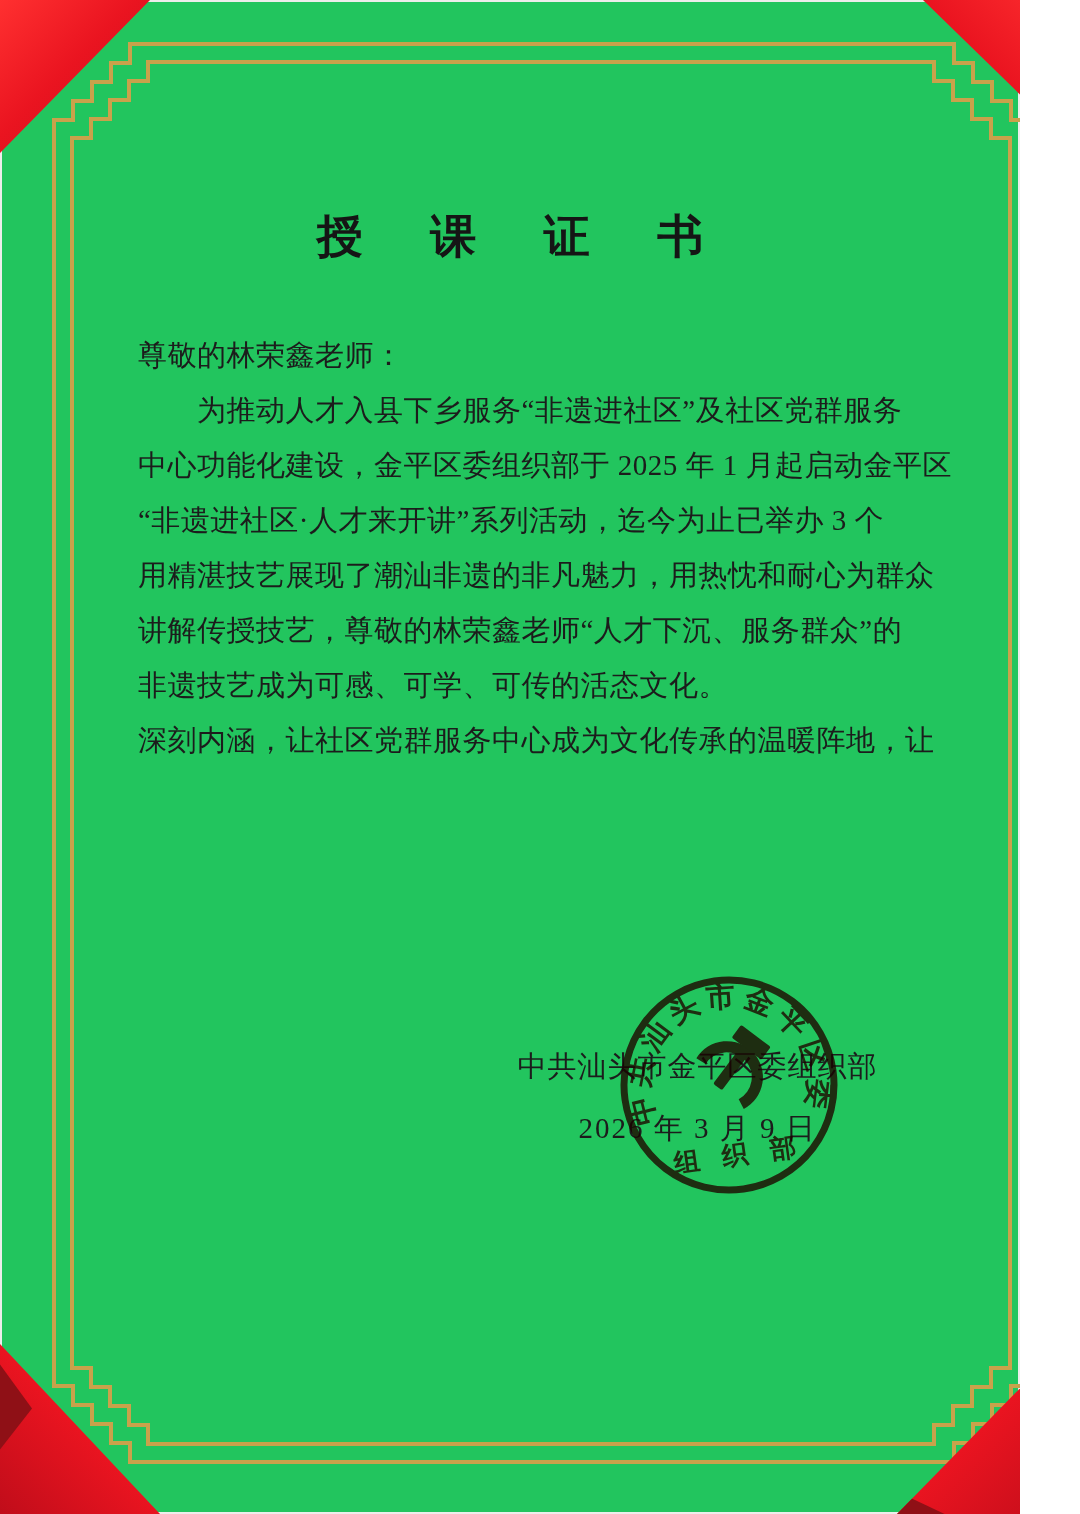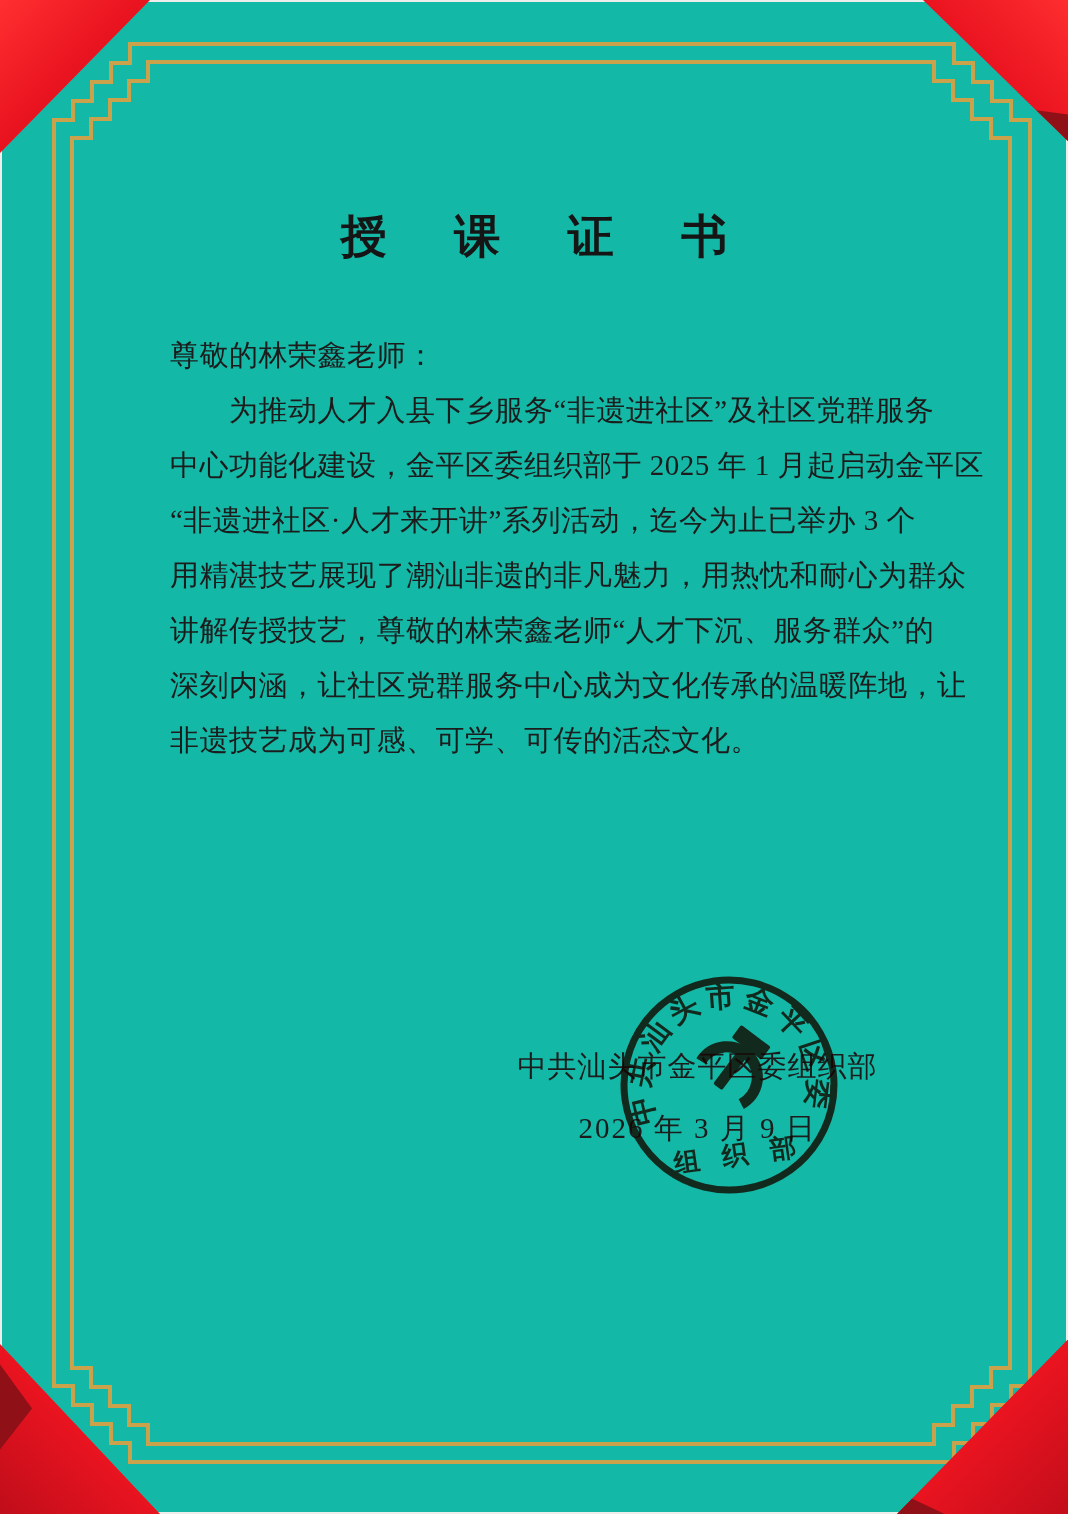--- a/index.html
+++ b/index.html
@@ -1,23 +1,22 @@
 <!DOCTYPE html>
 <html><head>
 <meta charset="utf-8">
 <style>
   html,body{margin:0;padding:0;background:#ffffff;}
   .page{
     position:relative;
     width:1020px;height:1514px;
-    background:#14b8a6;
+    background:#22c55e;
     overflow:hidden;
     font-family:"Liberation Serif","DejaVu Serif",serif;
     box-shadow:inset 0 0 0 2px #ededeb;
-    padding-left:48px;
   }
   
   .frame-svg{position:absolute;inset:0;z-index:1;}
   
   .ribbon{position:absolute;z-index:3;}
   .ribbon-tl{left:0;top:0;width:150px;height:153px;
     background:linear-gradient(135deg,#ff3030 0%,#ea1420 45%,#c00d1a 100%);
     clip-path:polygon(0 0,100% 0,0 100%);}
   .ribbon-tr{left:923px;top:0;width:157px;height:153px;
     background:linear-gradient(225deg,#ff3030 0%,#ea1420 50%,#c00d1a 100%);
@@ -37,21 +36,21 @@
   
   .title{
     position:absolute;top:212px;left:0;right:0;z-index:2;
     text-align:center;font-size:46px;font-weight:bold;color:#151515;
     letter-spacing:28px;padding-left:28px;line-height:1.1;
   }
   .body-text{
     position:absolute;left:138px;right:132px;top:328px;z-index:2;
     color:#1c1c1c;font-size:29px;line-height:55px;
   }
-  .body-line{height:55px;white-space:nowrap;letter-spacing:0.5px;margin-left:32px;}
+  .body-line{height:55px;white-space:nowrap;letter-spacing:0.5px;}
   .sign-block{
     position:absolute;left:500px;top:1046px;width:395px;z-index:2;
     text-align:center;color:#1c1c1c;font-size:29px;
   }
   .sign-line{height:40px;line-height:40px;letter-spacing:1px;white-space:nowrap;}
   .date-line{height:40px;line-height:40px;margin-top:22px;letter-spacing:2px;white-space:nowrap;}
   
   .seal{
     position:absolute;left:612px;top:968px;width:234px;height:234px;z-index:4;
     mix-blend-mode:multiply;opacity:.92;
@@ -91,22 +90,22 @@
 
   <div class="title">授 课 证 书</div>
 
   <div class="body-text">
     <div class="body-line">尊敬的林荣鑫老师：</div>
     <div class="body-line">　　为推动人才入县下乡服务“非遗进社区”及社区党群服务</div>
     <div class="body-line">中心功能化建设，金平区委组织部于 2025 年 1 月起启动金平区</div>
     <div class="body-line">“非遗进社区·人才来开讲”系列活动，迄今为止已举办 3 个</div>
     <div class="body-line">用精湛技艺展现了潮汕非遗的非凡魅力，用热忱和耐心为群众</div>
     <div class="body-line">讲解传授技艺，尊敬的林荣鑫老师“人才下沉、服务群众”的</div>
+    <div class="body-line">非遗技艺成为可感、可学、可传的活态文化。</div>
     <div class="body-line">深刻内涵，让社区党群服务中心成为文化传承的温暖阵地，让</div>
-    <div class="body-line">非遗技艺成为可感、可学、可传的活态文化。</div>
   </div>
 
   <div class="sign-block">
     <div class="sign-line">中共汕头市金平区委组织部</div>
     <div class="date-line">2026 年 3 月 9 日</div>
   </div>
 
   <svg class="seal" viewBox="0 0 234 234" fill="none">
     <circle cx="117" cy="117" r="105" stroke="#D9291B" stroke-width="7"></circle>
 

